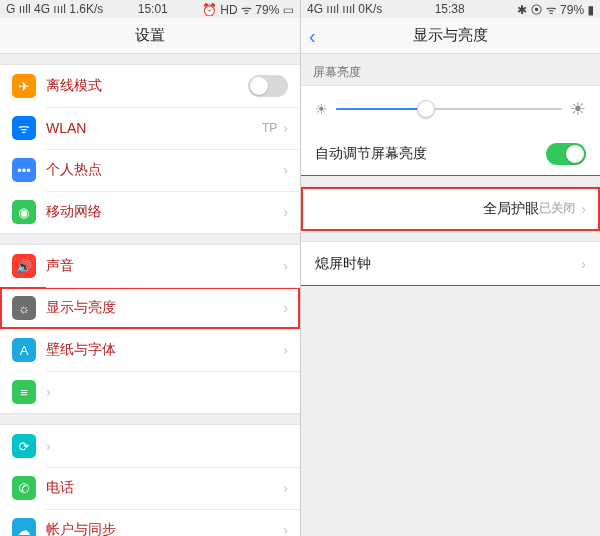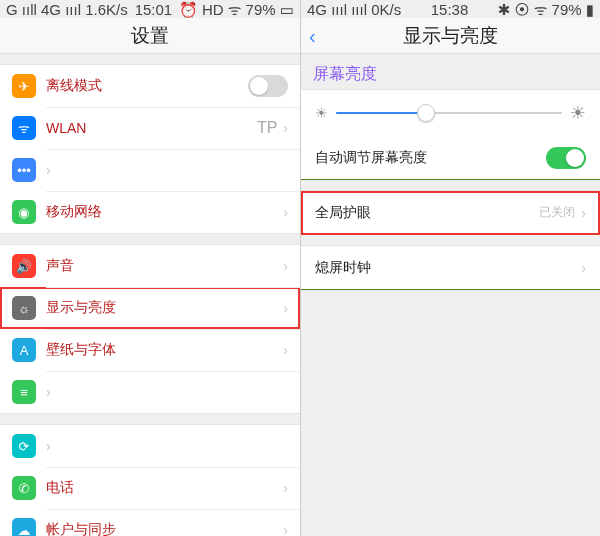--- a/index.html
+++ b/index.html
@@ -1,53 +1,53 @@
 <!DOCTYPE html>
 <html><head>
 <meta charset="utf-8">
 <style>
   * { box-sizing: border-box; margin: 0; padding: 0; font-family: -apple-system, "Helvetica Neue", Arial, sans-serif; }
   body { background: #f1f1f1; width: 600px; height: 536px; overflow: hidden; }
   .wrap { display: flex; width: 600px; height: 536px; }
   .pane { width: 300px; height: 536px; background: #efefef; position: relative; overflow: hidden; }
   .pane + .pane { border-left: 1px solid #ccc; }
 
-  .statusbar { height: 18px; display: flex; align-items: center; justify-content: space-between; font-size: 15px; color: #444; padding: 0 6px; background: #efefef; }
+  .statusbar { height: 18px; display: flex; align-items: center; justify-content: space-between; font-size: 12px; color: #444; padding: 0 6px; background: #efefef; }
   .sb-left, .sb-right { display: flex; align-items: center; gap: 4px; }
   .sb-center { font-weight: 500; }
 
   .navbar { height: 36px; background: #f8f8f8; border-bottom: 1px solid #ddd; display: flex; align-items: center; justify-content: center; position: relative; }
-  .nav-title { font-size: 19px; color: #222; font-weight: 500; }
+  .nav-title { font-size: 15px; color: #222; font-weight: 500; }
   .nav-back { position: absolute; left: 8px; color: #3a86ff; font-size: 20px; line-height: 1; }
 
   .group { background: #fff; margin-top: 10px; border-top: 1px solid #e4e4e4; border-bottom: 1px solid #e4e4e4; }
   .row { height: 42px; display: flex; align-items: center; padding: 0 12px; position: relative; }
   .row + .row::before { content: ""; position: absolute; left: 46px; right: 0; top: 0; height: 1px; background: #ececec; }
   .row .icon { width: 24px; height: 24px; border-radius: 5px; margin-right: 10px; display: flex; align-items: center; justify-content: center; font-size: 13px; color: #fff; flex: none; }
   .row .label { flex: 1; font-size: 14px; color: #b91c1c; }
-  .row .tail { font-size: 16px; color: #aaa; margin-right: 6px; }
+  .row .tail { font-size: 12px; color: #aaa; margin-right: 6px; }
   .row .chev { color: #c6c6c6; font-size: 14px; }
 
   .switch { width: 40px; height: 22px; border-radius: 11px; background: #d9d9d9; position: relative; }
   .switch::after { content: ""; position: absolute; width: 18px; height: 18px; border-radius: 50%; background: #fff; top: 2px; left: 2px; box-shadow: 0 1px 2px rgba(0,0,0,.2); }
   .switch.on { background: #34c759; }
   .switch.on::after { left: auto; right: 2px; }
 
   .highlight { outline: 2px solid #e33; outline-offset: -2px; }
 
-  .section-label { font-size: 16px; color: #8b5cf6; padding: 10px 12px 4px; }
+  .section-label { font-size: 12px; color: #737373; padding: 10px 12px 4px; }
   .slider-row { height: 46px; display: flex; align-items: center; padding: 0 14px; gap: 8px; }
   .sun { color: #888; font-size: 14px; }
   .slider { flex: 1; height: 2px; background: #d0d0d0; position: relative; border-radius: 1px; }
   .slider .fill { position: absolute; left: 0; top: 0; bottom: 0; width: 40%; background: #3a86ff; border-radius: 1px; }
   .slider .thumb { position: absolute; left: 40%; top: 50%; width: 18px; height: 18px; border-radius: 50%; background: #fff; border: 1px solid #ccc; transform: translate(-50%, -50%); box-shadow: 0 1px 2px rgba(0,0,0,.2); }
 
   .row2 { height: 44px; display: flex; align-items: center; padding: 0 14px; background: #fff; border-bottom: 1px solid #4d7c0f; }
   .row2 .label { flex: 1; font-size: 14px; color: #222; }
-  .row2 .tail { font-size: 12px; color: #bbb; margin-right: 6px; }
+  .row2 .tail { font-size: 12px; color: #bbb; margin-right: 6px; font-weight: bold; }
   .row2 .chev { color: #c6c6c6; font-size: 14px; }
 </style>
 </head>
 <body>
 
 <div class="wrap">
 
   <div class="pane">
     <div class="statusbar">
       <span class="sb-left">G ııll 4G ıııl 1.6K/s</span>
@@ -65,20 +65,21 @@
             <div class="switch"></div>
           </div>
           <div class="row">
             <span class="icon" style="background: rgb(0, 122, 255);">ᯤ</span>
             <span class="label">WLAN</span>
             <span class="tail">TP</span>
             <span class="chev">›</span>
           </div>
           <div class="row">
             <span class="icon" style="background: rgb(58, 134, 255);">•••</span>
+            <span class="label">个人热点</span>
             <span class="chev">›</span>
           </div>
           <div class="row">
             <span class="icon" style="background: rgb(52, 199, 89);">◉</span>
             <span class="label">移动网络</span>
             <span class="chev">›</span>
           </div>
         </div>
         <div class="group">
           <div class="row">
@@ -143,21 +144,21 @@
         <span class="sun" style="font-size:18px">☀</span>
       </div>
       <div class="row2">
         <span class="label">自动调节屏幕亮度</span>
         <div class="switch on"></div>
       </div>
     </div>
 
     <div style="height:10px"></div>
 
-    <div style="background:#eab308;border-top:1px solid #e4e4e4;">
+    <div style="background:#eab308;border-top:1px solid #e4e4e4;text-align:right;">
       <div class="row2 highlight">
         <span class="label">全局护眼</span>
         <span class="tail">已关闭</span>
         <span class="chev">›</span>
       </div>
     </div>
 
     <div style="height:10px"></div>
 
     <div style="background:#fff;border-top:1px solid #e4e4e4;">

